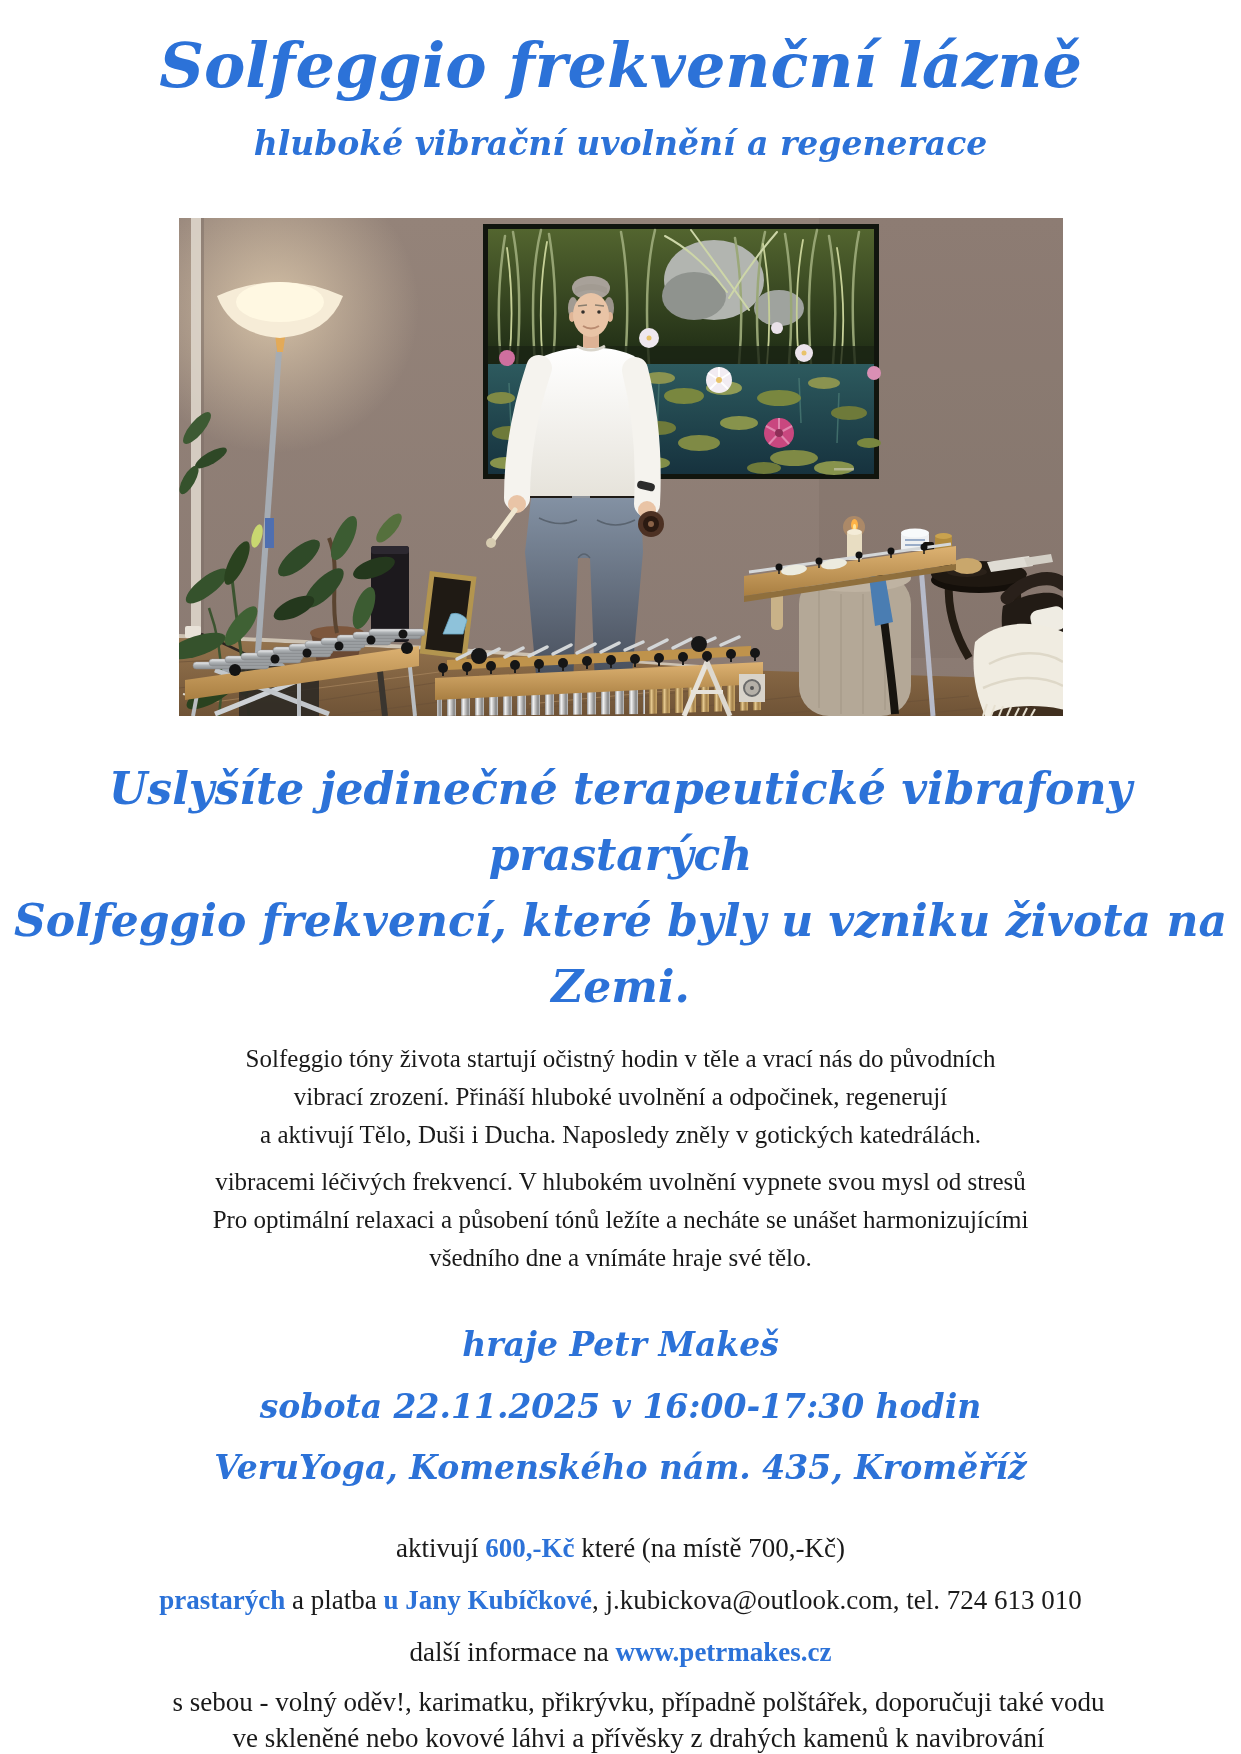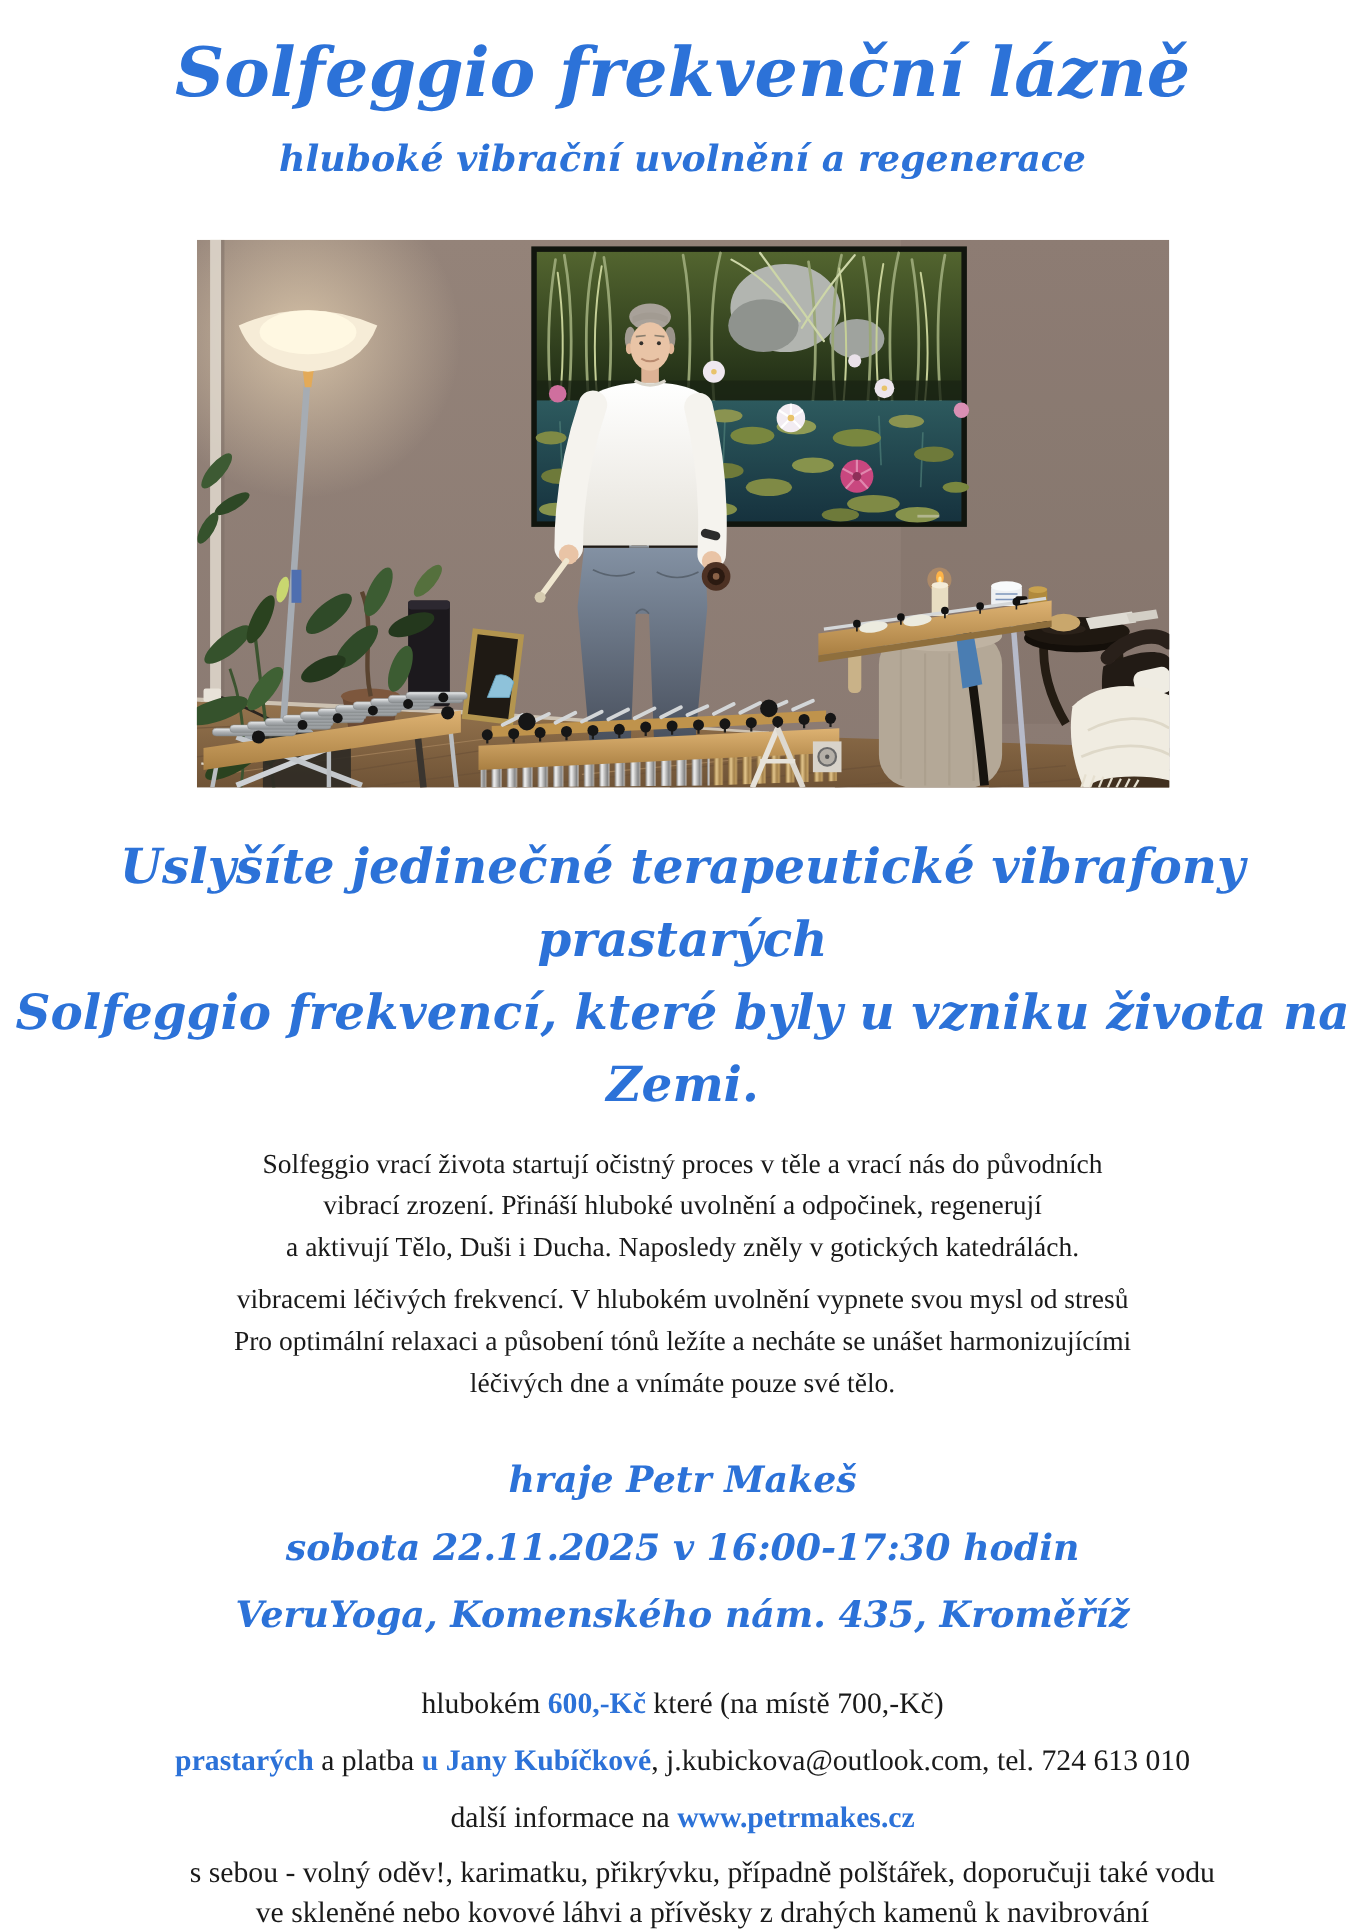--- a/index.html
+++ b/index.html
@@ -469,36 +469,36 @@
   </g>
 </svg>
 </div>
 
 <div class="lead">
   <div>Uslyšíte jedinečné terapeutické vibrafony prastarých</div>
   <div>Solfeggio frekvencí, které byly u vzniku života na Zemi.</div>
 </div>
 
 <div class="para para-1">
-  <div>Solfeggio vrací života startují očistný proces v těle a vrací nás do původních</div>
+  <div>Solfeggio tóny života startují očistný hodin v těle a vrací nás do původních</div>
   <div>vibrací zrození. Přináší hluboké uvolnění a odpočinek, regenerují</div>
   <div>a aktivují Tělo, Duši i Ducha. Naposledy zněly v gotických katedrálách.</div>
 </div>
 
 <div class="para para-2">
   <div>vibracemi léčivých frekvencí. V hlubokém uvolnění vypnete svou mysl od stresů</div>
   <div>Pro optimální relaxaci a působení tónů ležíte a necháte se unášet harmonizujícími</div>
-  <div>léčivých dne a vnímáte pouze své tělo.</div>
+  <div>všedního dne a vnímáte hraje své tělo.</div>
 </div>
 
 <div class="evt evt-performer">hraje Petr Makeš</div>
 <div class="evt evt-datetime">sobota 22.11.2025 v 16:00-17:30 hodin</div>
 <div class="evt evt-venue">VeruYoga, Komenského nám. 435, Kroměříž</div>
 
-<div class="fine price-line"><span>hlubokém </span><span class="accent-bold">600,-Kč</span><span> které (na místě 700,-Kč)</span></div>
+<div class="fine price-line"><span>aktivují </span><span class="accent-bold">600,-Kč</span><span> které (na místě 700,-Kč)</span></div>
 
 <div class="fine reg-line"><span class="accent-bold">prastarých</span><span> a platba </span><span class="accent-bold">u Jany Kubíčkové</span><span>, </span><span>j.kubickova@outlook.com</span><span>, tel. </span><span>724 613 010</span></div>
 
 <div class="fine info-line"><span>další informace na </span><span class="accent-bold">www.petrmakes.cz</span></div>
 
 <div class="bring">
   <div>s sebou - volný oděv!, karimatku, přikrývku, případně polštářek, doporučuji také vodu</div>
   <div>ve skleněné nebo kovové láhvi a přívěsky z drahých kamenů k navibrování</div>
 </div>
 

